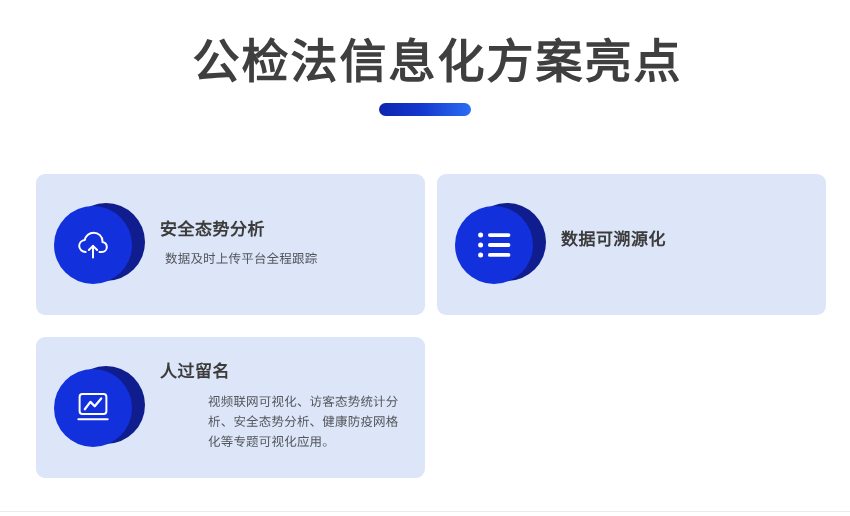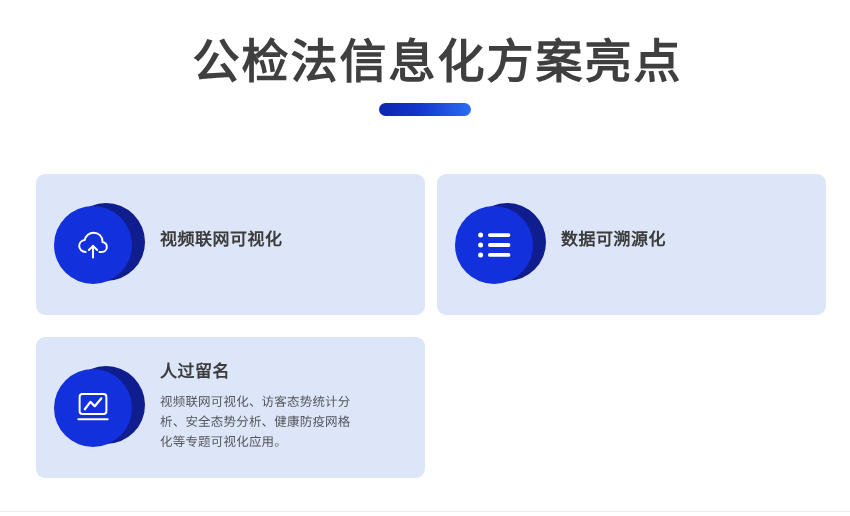--- a/index.html
+++ b/index.html
@@ -128,20 +128,21 @@
     margin: 0;
     letter-spacing: 0.2px;
     max-width: 200px;
   }
   .card-desc.indent {
     padding-left: 5px;
     max-width: 220px;
   }
   .card-desc.wide {
     max-width: 196px;
+    margin-left: 48px;
   }
 
   
   .footer-rule {
     position: absolute;
     left: 0;
     bottom: 4px;
     width: 850px;
     height: 1px;
     background: #ebebeb;
@@ -169,21 +170,22 @@
           <span>
             <svg width="38" height="38" viewBox="0 0 44 44" fill="none">
               <path d="M13.5 30 C9.4 30 6 26.9 6 23 C6 19.4 8.9 16.4 12.6 16.1 C13.4 11.3 17.7 7.7 22.8 7.7 C28.4 7.7 33 12.1 33 17.6 C33 17.9 33 18.2 32.9 18.5 C35.9 19 38 21.5 38 24.5 C38 27.6 35.4 30 32.3 30 L29.5 30" stroke="#ffffff" stroke-width="2.3" fill="none" stroke-linecap="round" stroke-linejoin="round"></path>
               <path d="M22 36.5 V23.2" stroke="#ffffff" stroke-width="2.3" stroke-linecap="round"></path>
               <path d="M17.2 27.8 L22 23 L26.8 27.8" stroke="#ffffff" stroke-width="2.3" fill="none" stroke-linecap="round" stroke-linejoin="round"></path>
             </svg>
           </span>
         </div>
       </div>
       <div class="card-text">
-        <div class="card-title">视频联网可视化</div>
+        <div class="card-title">安全态势分析</div>
+        <div class="card-desc indent">数据及时上传平台全程跟踪</div>
       </div>
     </div>
 
     <div class="card">
       <div class="icon-badge">
         <div class="shadow-disc"></div>
         <div class="main-disc">
           <span>
             <svg width="38" height="32" viewBox="0 0 44 36" fill="none">
               <circle cx="6.5" cy="6.5" r="2.9" fill="#ffffff"></circle>

